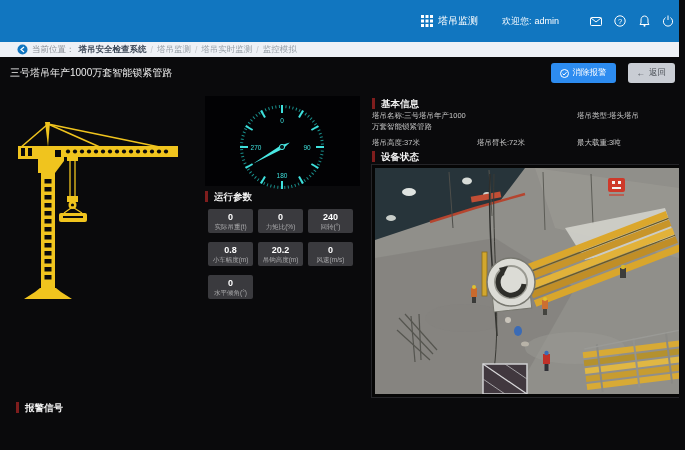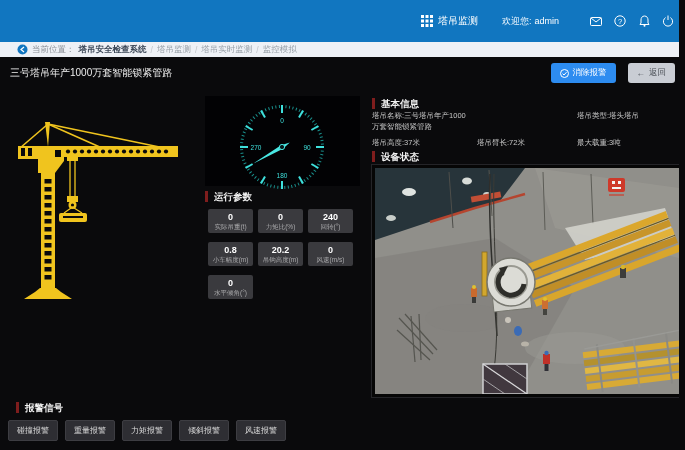--- a/index.html
+++ b/index.html
@@ -400,21 +400,14 @@
         <rect x="233" y="10" width="17" height="14" rx="2" fill="#d43020"></rect>
         <rect x="237" y="13" width="3" height="3" fill="#fff"></rect>
           <rect x="243" y="13" width="3" height="3" fill="#fff"></rect>
         <rect x="237" y="19" width="9" height="2" fill="#fff"></rect>
         <rect x="234" y="26" width="15" height="2" fill="#d43020" opacity="0.6"></rect>
       </g>
     </svg>
   </div>
 
   <div class="section-header alarms-header"><span>报警信号</span></div>
-  <div class="alarm-buttons">
-    <button class="abtn">碰撞报警</button>
-    <button class="abtn">重量报警</button>
-    <button class="abtn">力矩报警</button>
-    <button class="abtn">倾斜报警</button>
-    <button class="abtn">风速报警</button>
-  </div>
 
 </div>
 
 </body></html>

